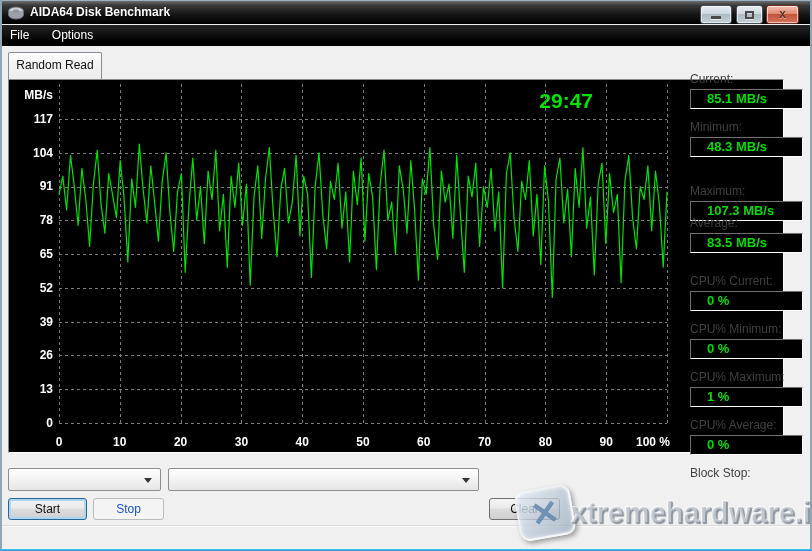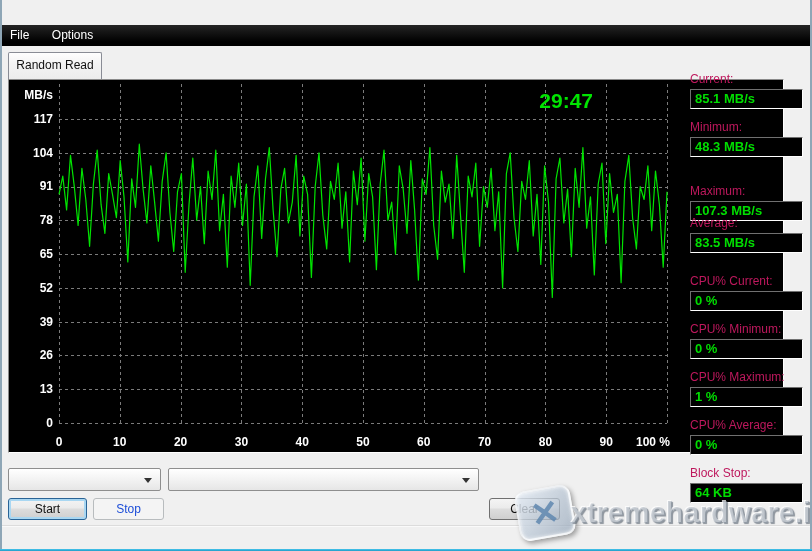--- a/index.html
+++ b/index.html
@@ -42,23 +42,23 @@
 
   
   #chart-panel{position:absolute;left:8px;top:79px;width:776px;height:374px;background:#000;
     border:1px solid;border-color:#8a8a8a #ffffff #ffffff #8a8a8a;}
   #chart-svg{position:absolute;left:0;top:0;}
   #chart-svg text{font-family:"Liberation Sans",sans-serif;font-size:12px;font-weight:bold;fill:#ffffff;}
   #chart-svg .timer{font-size:21px;fill:#00e400;}
 
   
   .stat{position:absolute;left:690px;width:113px;}
-  .stat-label{font-size:12px;color:#be185d;height:15px;}
+  .stat-label{font-size:12px;color:#404040;height:15px;}
   .stat-box{margin-top:2px;height:20px;background:#000;border:1px solid;border-color:#707070 #ffffff #ffffff #707070;
-    color:#00dd00;font-size:13px;font-weight:bold;line-height:18px;padding-left:4px;}
+    color:#00dd00;font-size:13px;font-weight:bold;line-height:18px;padding-left:16px;}
 
   
   .combo{position:absolute;top:468px;height:23px;border:1px solid #8e8e8e;border-radius:2px;
     background:linear-gradient(180deg,#ffffff,#f4f4f4 45%,#e6e6e6);
     font-size:12px;color:#111;line-height:21px;padding-left:7px;white-space:pre;overflow:hidden;}
   #combo-type{left:8px;width:153px;}
   #combo-drive{left:168px;width:311px;}
   .caret{position:absolute;right:8px;top:9px;width:0;height:0;
     border-left:4px solid transparent;border-right:4px solid transparent;border-top:5px solid #333;}
 
@@ -89,20 +89,37 @@
 </style>
 </head>
 <body>
 
 <div id="window">
 
   <div class="edge" id="edge-left"></div>
   <div class="edge" id="edge-right"></div>
   <div class="edge" id="edge-bottom"></div>
 
+  <div id="titlebar">
+    <svg id="app-icon" viewBox="0 0 16 14">
+      <ellipse cx="8" cy="5" rx="7.5" ry="4" fill="#c9ccd1" stroke="#6b6f75" stroke-width="1"></ellipse>
+      <path d="M0.5 5 v4 a7.5 4 0 0 0 15 0 v-4" fill="#9ca1a8" stroke="#6b6f75" stroke-width="1"></path>
+      <ellipse cx="8" cy="5" rx="3" ry="1.6" fill="#8d9299"></ellipse>
+    </svg>
+    <span id="window-title">AIDA64 Disk Benchmark</span>
+    <div class="winbtn" id="btn-min">
+        <span class="glyph-min"></span>
+      </div>
+    <div class="winbtn" id="btn-max">
+        <span class="glyph-max"></span>
+      </div>
+    <div class="winbtn" id="btn-close">
+        <span class="glyph-close">x</span>
+      </div>
+  </div>
 
   <div id="menubar">
     <span class="menu-item">File</span>
     <span class="menu-item">Options</span>
   </div>
 
   <div id="tab">Random Read</div>
 
   <div id="chart-panel">
     <svg id="chart-svg" width="668" height="372" viewBox="0 0 668 372">
@@ -187,21 +204,20 @@
   <div class="stat" style="top:370px">
     <div class="stat-label">CPU% Maximum:</div>
     <div class="stat-box">1 %</div>
   </div>
   <div class="stat" style="top:418px">
     <div class="stat-label">CPU% Average:</div>
     <div class="stat-box">0 %</div>
   </div>
   <div class="stat" style="top:466px">
     <div class="stat-label">Block Stop:</div>
-    <div class="stat-box">64 KB</div>
   </div>
 
   <div class="combo" id="combo-type">
     
     <span class="caret"></span>
   </div>
   <div class="combo" id="combo-drive">
     
     <span class="caret"></span>
   </div>

